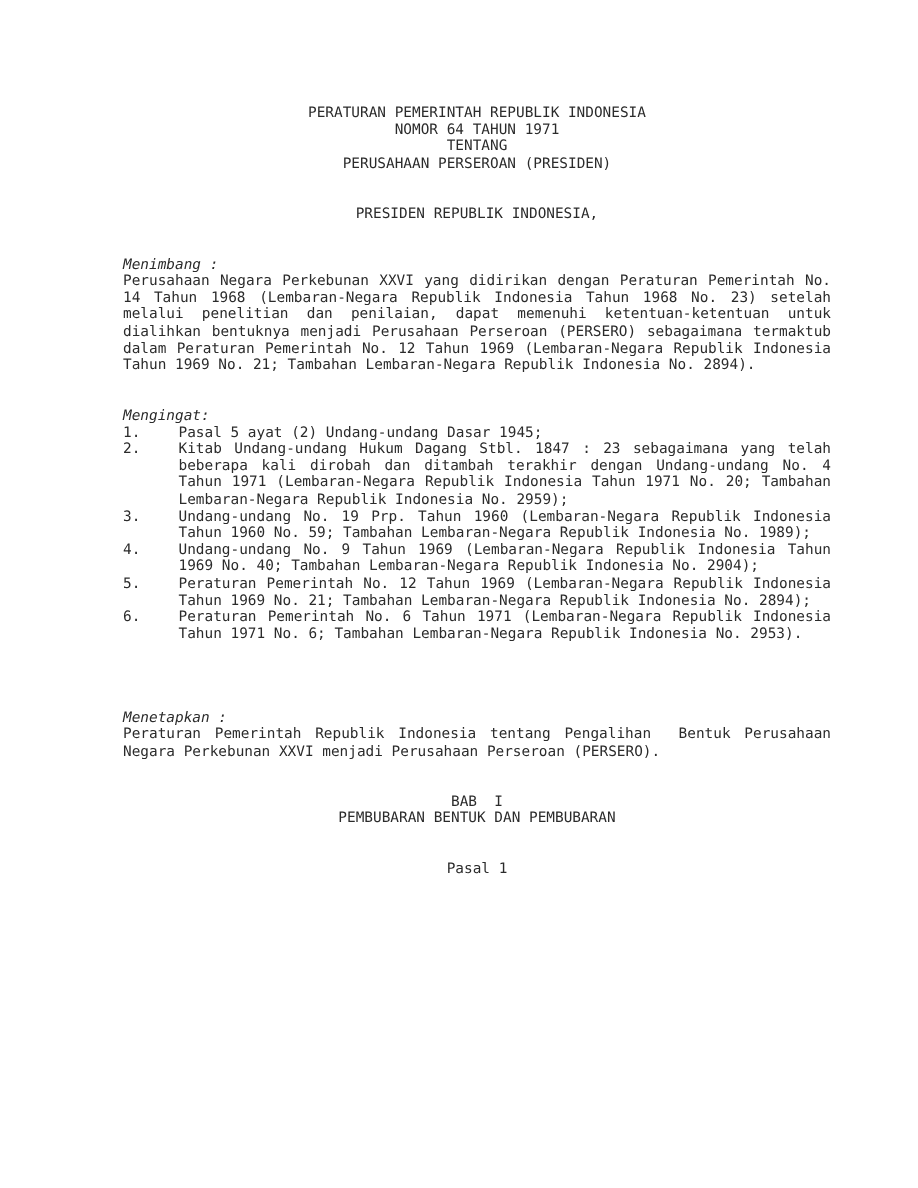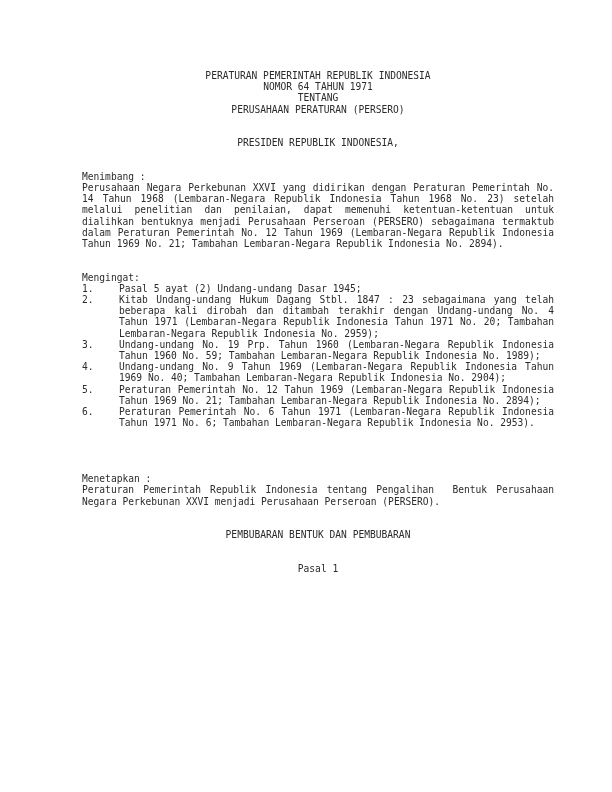--- a/index.html
+++ b/index.html
@@ -28,20 +28,21 @@
     width: 472px;
   }
 
   
   .ctr {
     text-align: center;
     white-space: pre;
   }
   .lbl {
     white-space: pre;
+    font-style: italic;
   }
   .para {
     text-align: justify;
     text-align-last: left;
     white-space: pre-wrap;
     word-spacing: 0;
   }
   .gap-sm { height: 11.2px; }
   .gap-md { height: 11.2px; }
 
@@ -77,21 +78,21 @@
 </head>
 <body>
 
 <div class="page">
   <div class="content">
 
     <div>
       <div class="ctr">PERATURAN PEMERINTAH REPUBLIK INDONESIA</div>
       <div class="ctr">NOMOR 64 TAHUN 1971</div>
       <div class="ctr">TENTANG</div>
-      <div class="ctr">PERUSAHAAN PERATURAN (PERSERO)</div>
+      <div class="ctr">PERUSAHAAN PERSEROAN (PRESIDEN)</div>
     </div>
 
     <div class="gap-md"></div>
     <div class="gap-sm"></div>
 
     <div class="ctr">PRESIDEN REPUBLIK INDONESIA,</div>
 
     <div class="gap-md"></div>
     <div class="gap-sm"></div>
 
@@ -142,20 +143,21 @@
 
     <div>
       <div class="lbl">Menetapkan :</div>
       <div class="para">Peraturan Pemerintah Republik Indonesia tentang Pengalihan  Bentuk Perusahaan  Negara Perkebunan XXVI menjadi Perusahaan Perseroan (PERSERO).</div>
     </div>
 
     <div class="gap-md"></div>
     <div class="gap-sm"></div>
 
     <div>
+      <div class="ctr">BAB  I</div>
       <div class="ctr">PEMBUBARAN BENTUK DAN PEMBUBARAN</div>
     </div>
 
     <div class="gap-md"></div>
     <div class="gap-sm"></div>
 
     <div>
       <div class="ctr">Pasal 1</div>
       <div class="gap-md"></div>
       <div class="gap-sm"></div>

